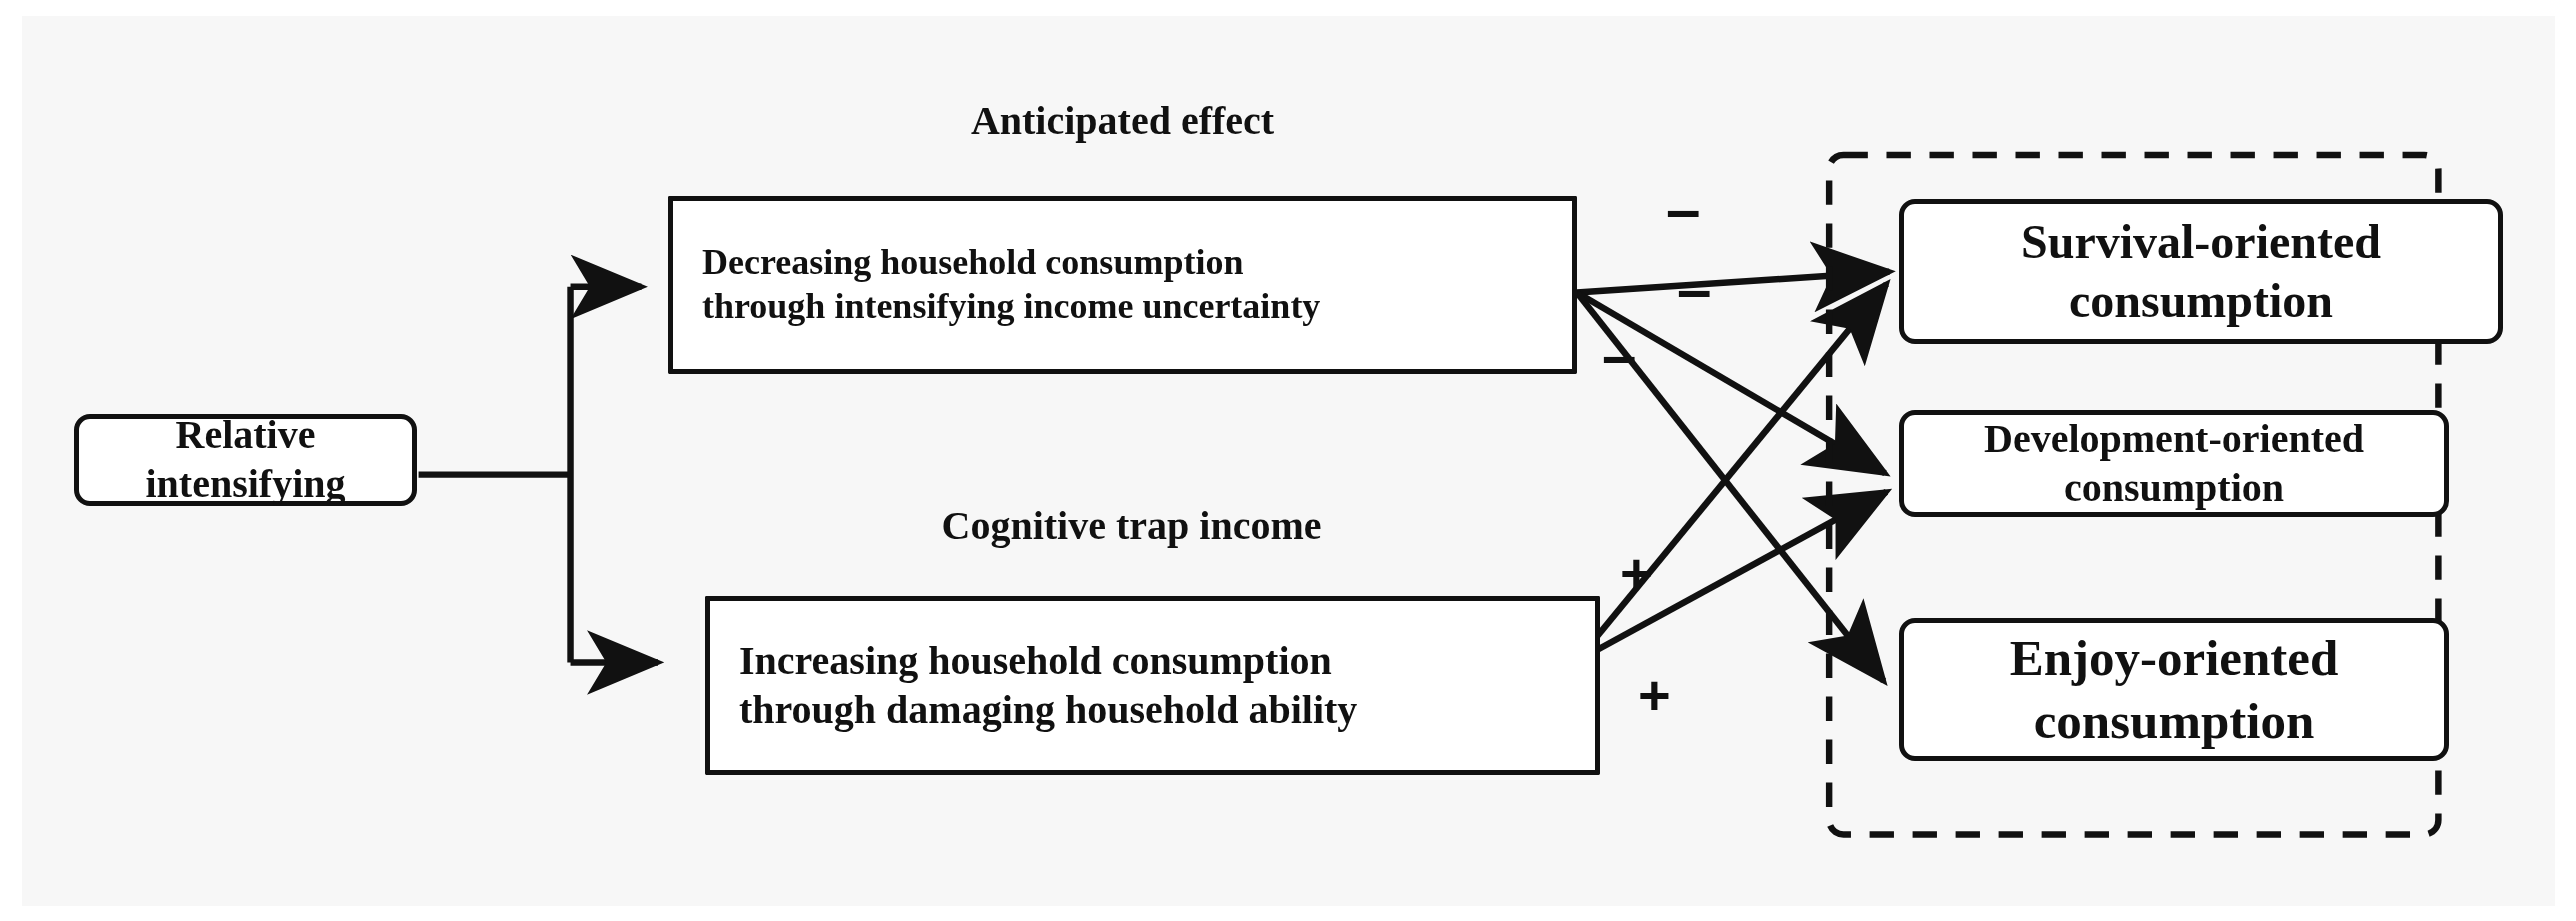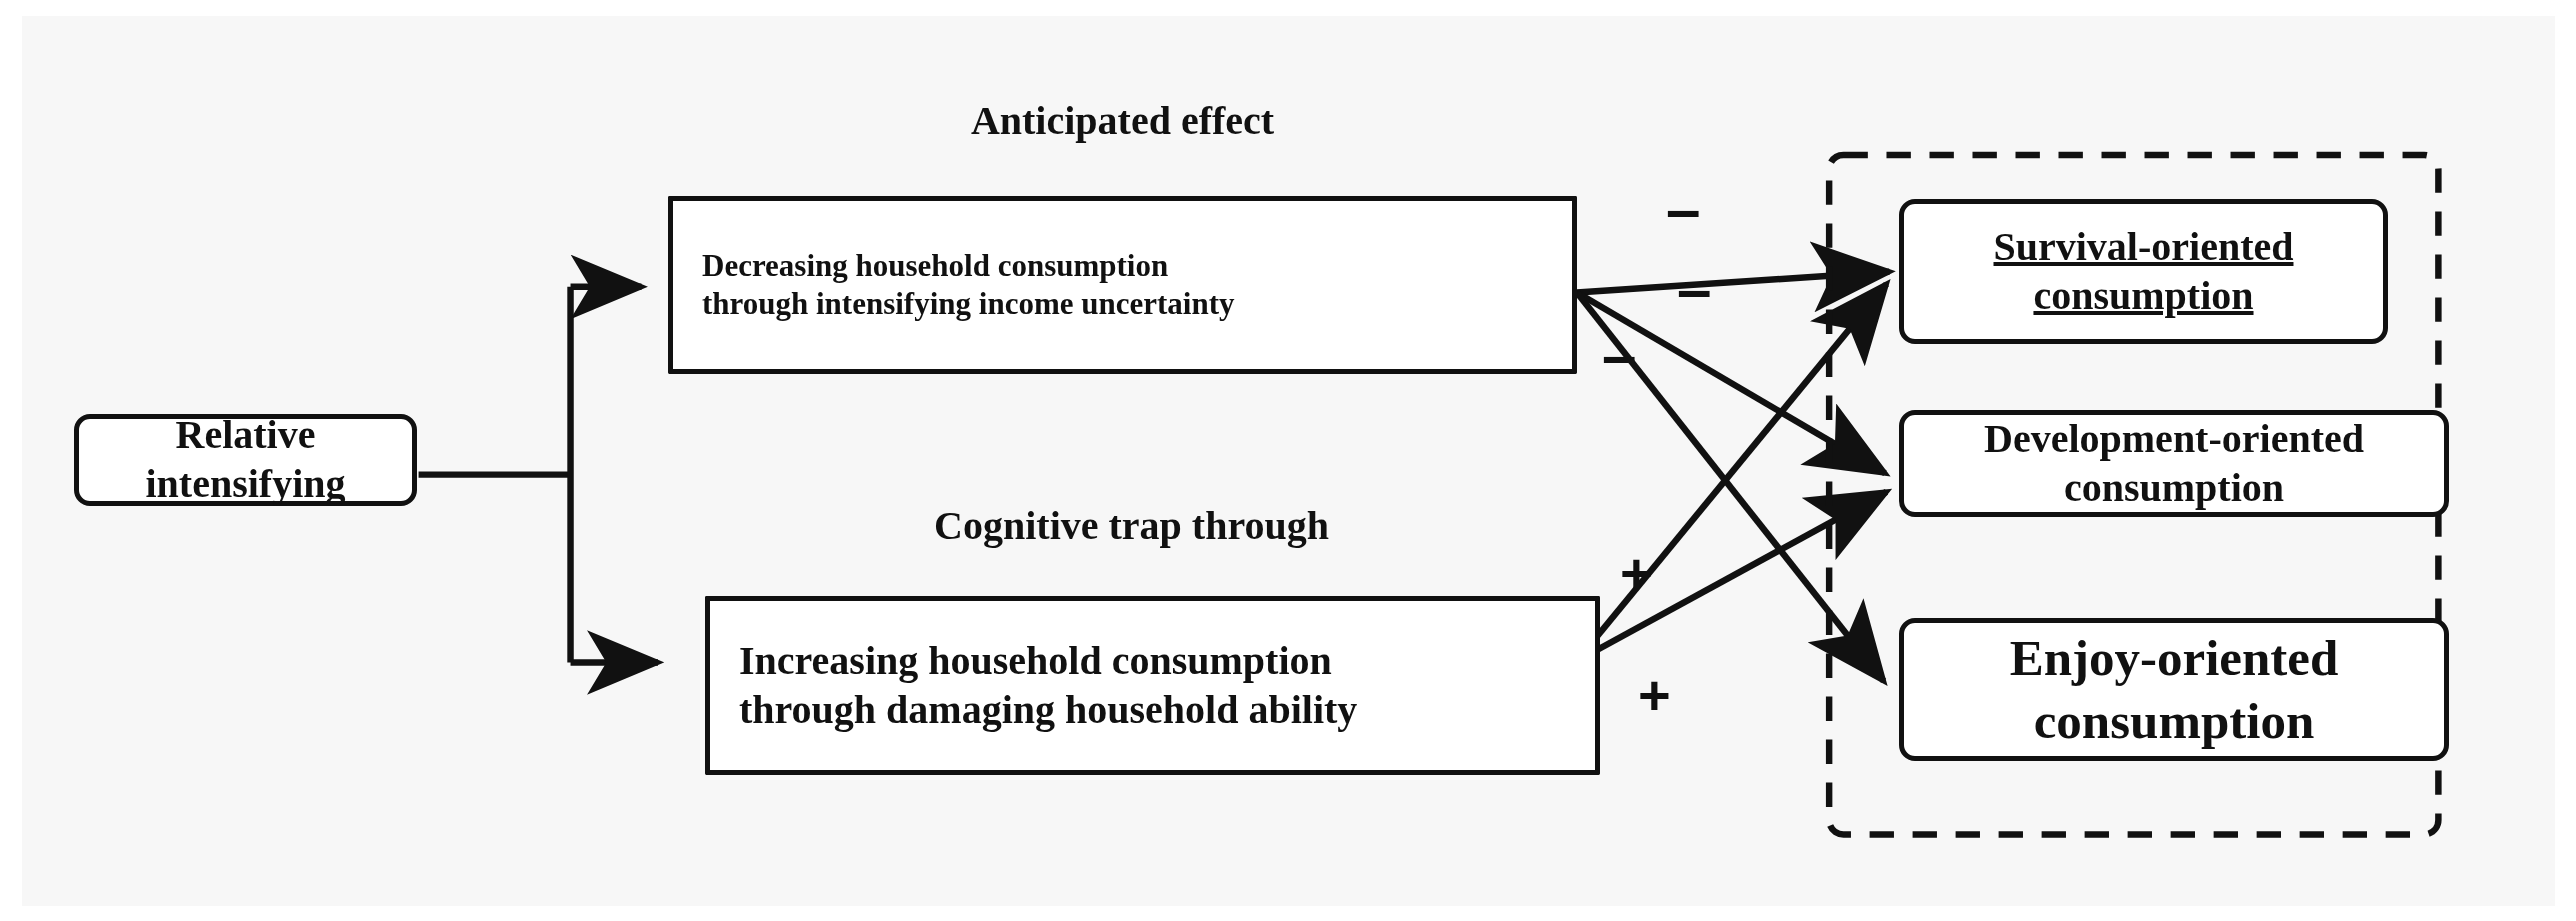--- a/index.html
+++ b/index.html
@@ -12,23 +12,23 @@
         display:flex;align-items:center;justify-content:center;text-align:center;
         font-weight:bold;color:#111111;line-height:1.22;}
   .node.rounded{border:5px solid #111111;border-radius:16px;}
   .node.sharp{border:5px solid #111111;border-radius:1.4px;}
   .node.leftal{justify-content:flex-start;text-align:left;}
   .grouptitle{position:absolute;font-weight:bold;color:#111;text-align:center;
               white-space:nowrap;}
   .sign{position:absolute;font-weight:bold;color:#111;line-height:1;
         font-family:"Liberation Sans","DejaVu Sans",sans-serif;}
   #n-relative{left:74px;top:414px;width:343px;height:92px;font-size:40px;}
-  #n-top{left:668px;top:196px;width:909px;height:178px;font-size:31px;padding-left:29px;}
+  #n-top{left:668px;top:196px;width:909px;height:178px;font-size:36px;padding-left:29px;}
   #n-bottom{left:684px;top:596px;width:895px;height:179px;font-size:40px;padding-left:29px;margin-left:21px;}
-  #n-survival{left:1899px;top:199px;width:489px;height:145px;font-size:40px;text-decoration:underline;}
+  #n-survival{left:1899px;top:199px;width:604px;height:145px;font-size:48px;}
   #n-development{left:1899px;top:410px;width:550px;height:107px;font-size:40px;}
   #n-enjoy{left:1899px;top:618px;width:550px;height:143px;font-size:51px;}
   #t-anticipated{left:668px;top:97px;width:909px;font-size:40px;}
   #t-cognitive{left:684px;top:502px;width:895px;font-size:40px;}
   .sign-minus{font-size:62px;}
   .sign-plus{font-size:56px;}
   #s-m1{left:1666px;top:178px;}
   #s-m2{left:1677px;top:258px;}
   #s-m3{left:1602px;top:324px;}
   #s-p1{left:1620px;top:545px;}
@@ -87,21 +87,21 @@
 
   <div class="grouptitle" id="t-anticipated">Anticipated effect</div>
 
   <div class="node sharp leftal" id="n-top">
     <div>
       <div>Decreasing household consumption</div>
       <div>through intensifying income uncertainty</div>
     </div>
   </div>
 
-  <div class="grouptitle" id="t-cognitive">Cognitive trap through</div>
+  <div class="grouptitle" id="t-cognitive">Cognitive trap income</div>
 
   <div class="node sharp leftal" id="n-bottom">
     <div>
       <div>Increasing household consumption</div>
       <div>through damaging household ability</div>
     </div>
   </div>
 
   <div class="node rounded" id="n-survival">
     <div>

